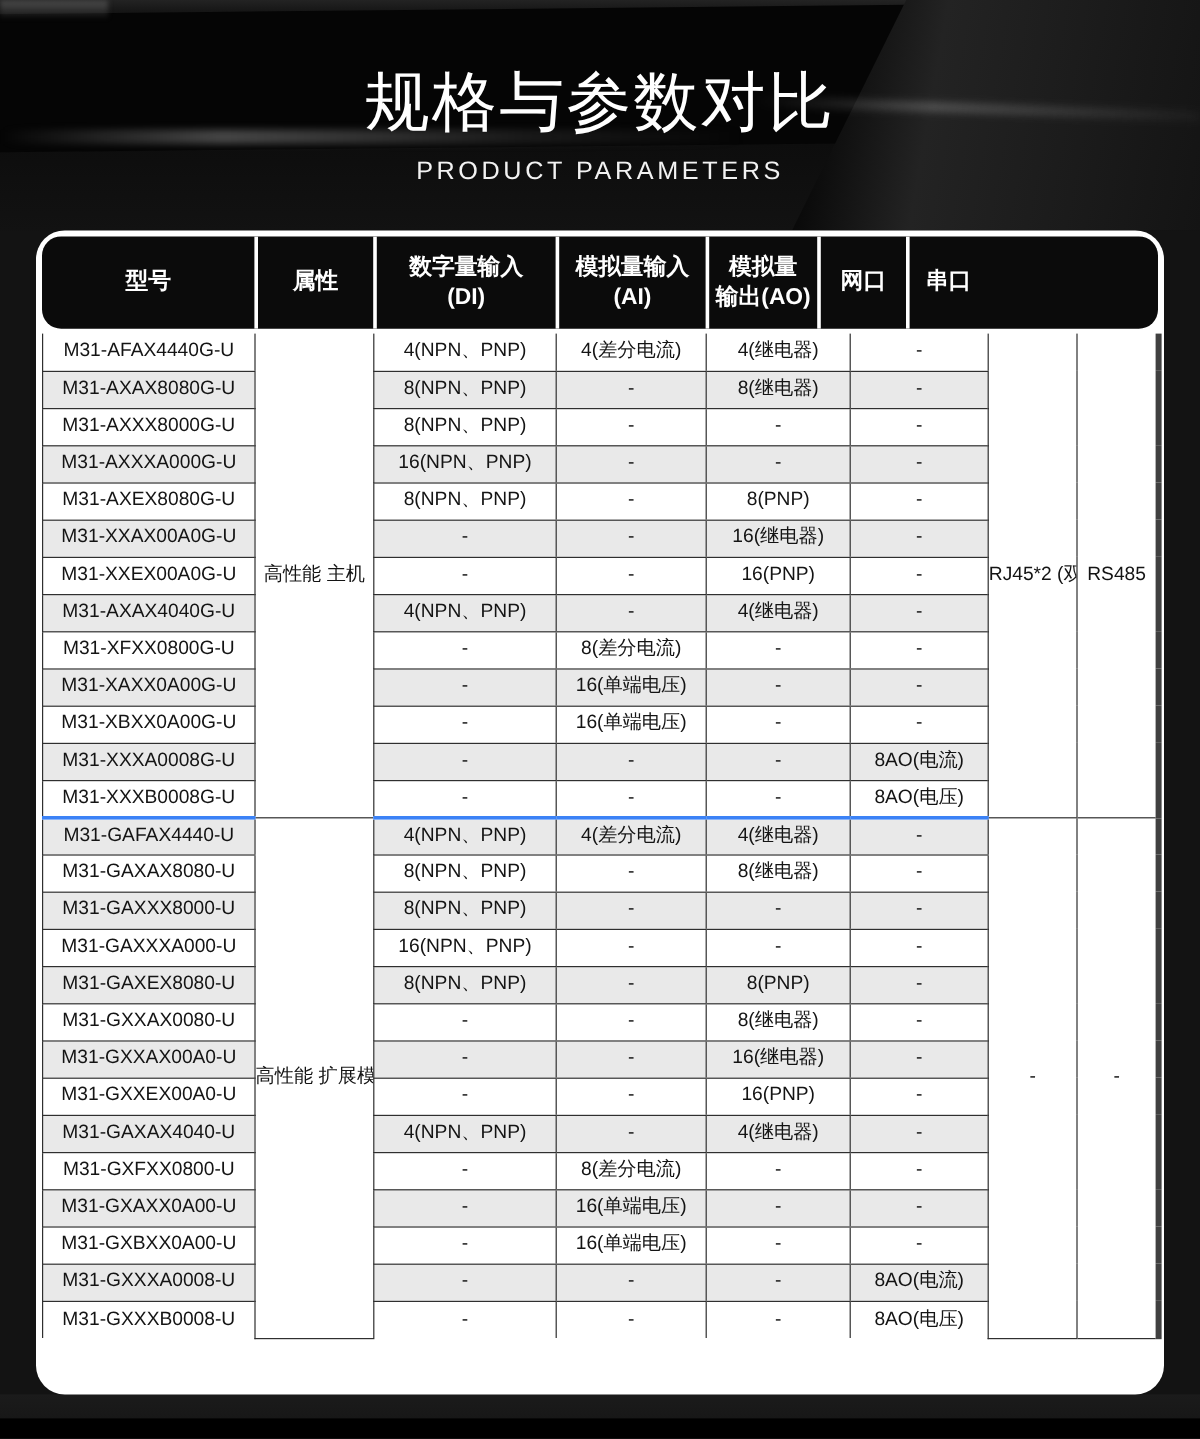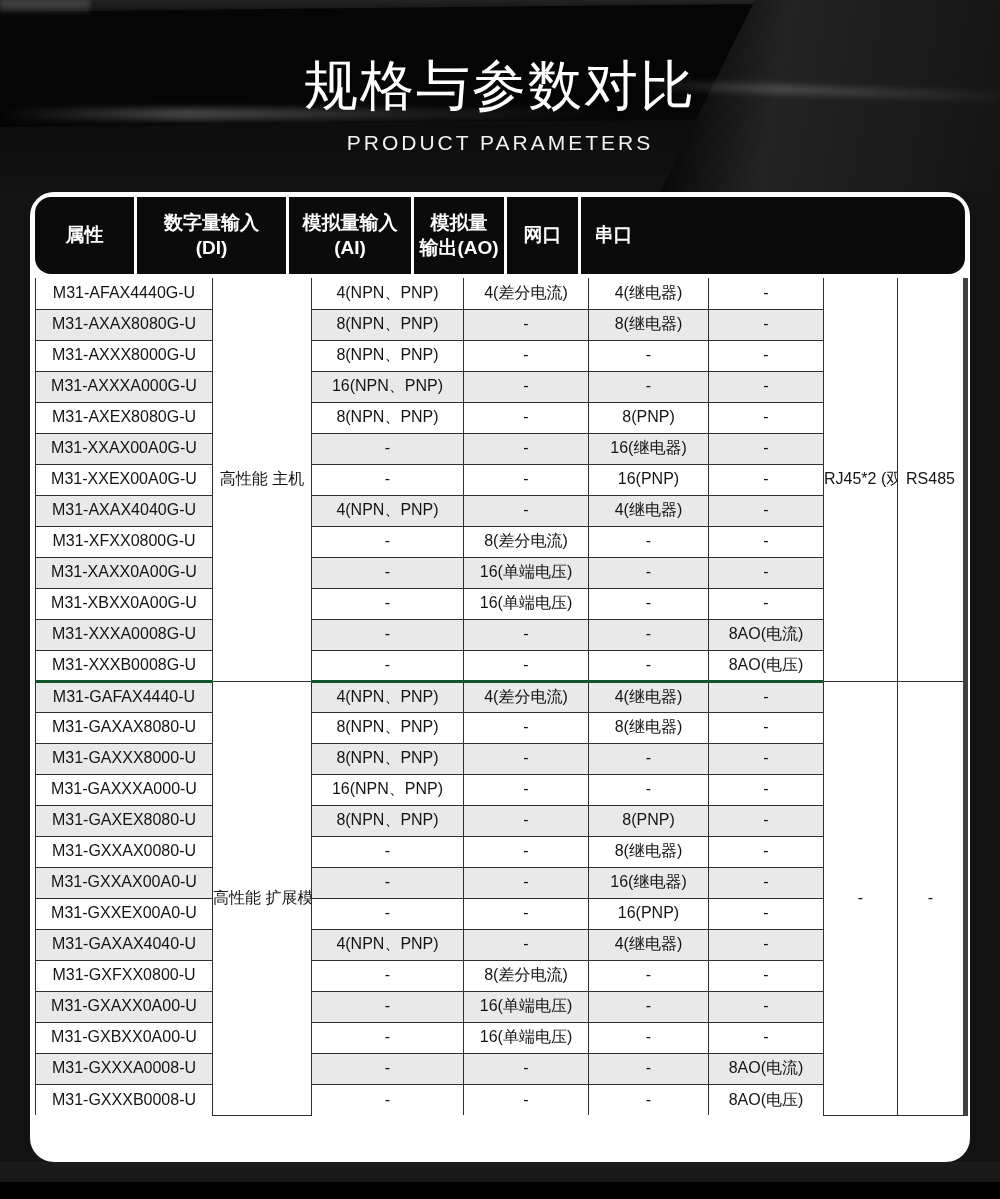--- a/index.html
+++ b/index.html
@@ -74,21 +74,21 @@
   table.spec td {
     height:31px; text-align:center; vertical-align:middle;
     font-size:16px; color:#141414; line-height:1.15;
     border-bottom:1px solid #2f2f2f; border-left:1px solid #2f2f2f;
     overflow:hidden; white-space:nowrap; background:#fff;
   }
   td.c-model { font-size:16.5px; }
   td.c-serial { border-right:5px solid #404040; }
   tr.alt td { background:#e9e9e9; }
   td.merged { background:#fff !important; white-space:pre-line; font-size:17px; line-height:1.35; }
-  tr.group-end td { border-bottom:3px solid #14532d; }
+  tr.group-end td { border-bottom:3px solid #3b82f6; }
   td.end3 { border-bottom:3px solid #1c1c1c; }
   td.end0 { border-bottom:none; }
   table.spec tr:last-child td { border-bottom:none; }
 </style>
 </head>
 <body>
 
 <div class="hero">
   <div class="hero-dark-panel"></div>
   <div class="hero-shape-right"></div>
@@ -97,20 +97,23 @@
   <div class="hero-corner"></div>
   <div class="hero-title">规格与参数对比</div>
   <div class="hero-subtitle">PRODUCT PARAMETERS</div>
 </div>
 
 <div class="below-card"></div>
 <div class="bottom-bar"></div>
 
 <div class="card">
   <div class="thead">
+    <div class="th w0">
+      <span>型号</span>
+    </div>
     <div class="th w1">
       <span>属性</span>
     </div>
     <div class="th w2">
       <span>数字量输入</span>
       <span>(DI)</span>
     </div>
     <div class="th w3">
       <span>模拟量输入</span>
       <span>(AI)</span>

